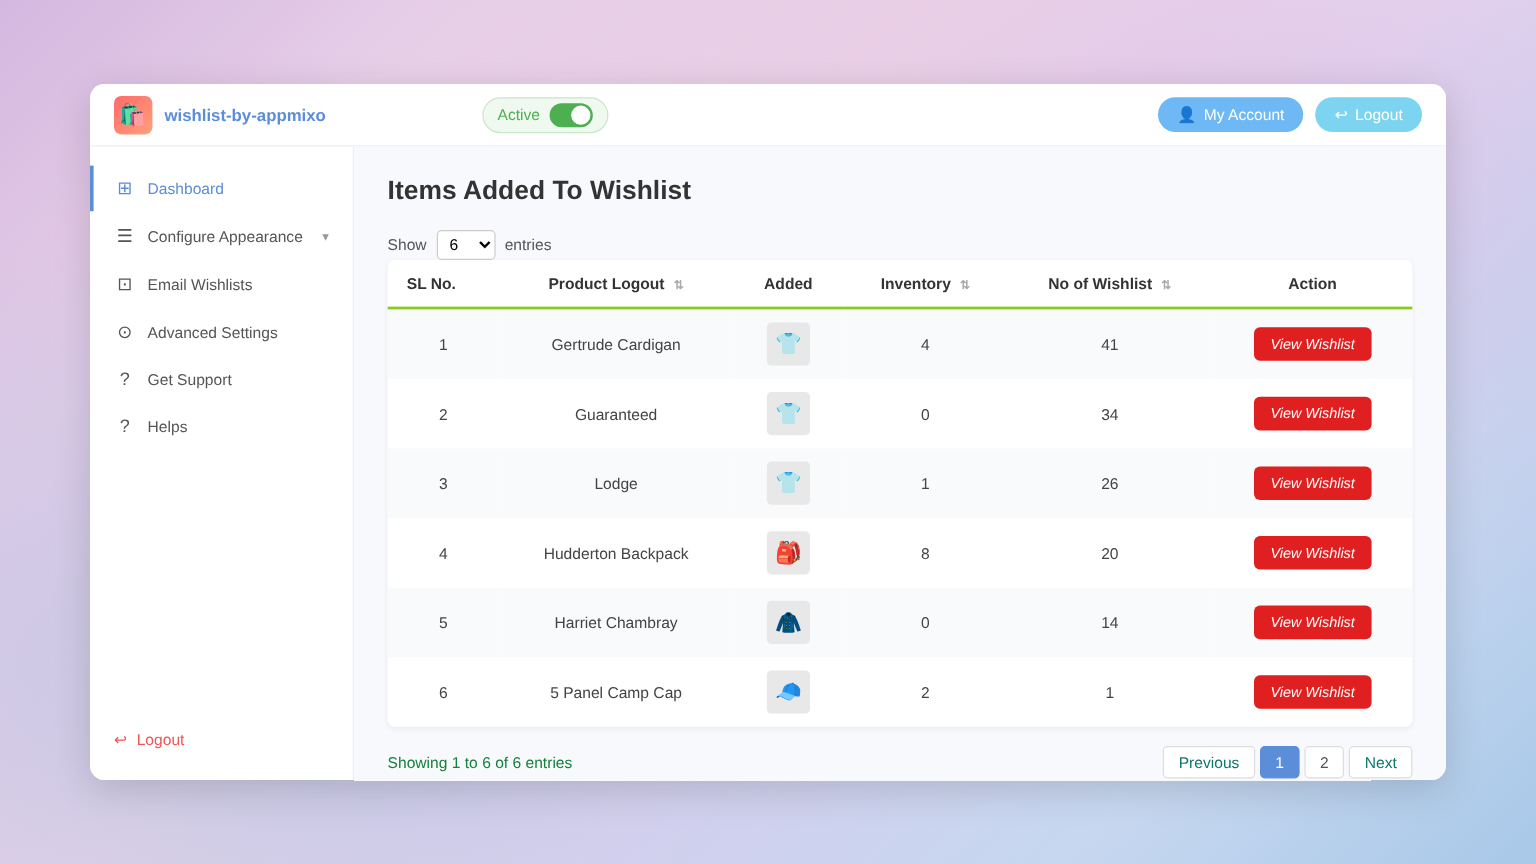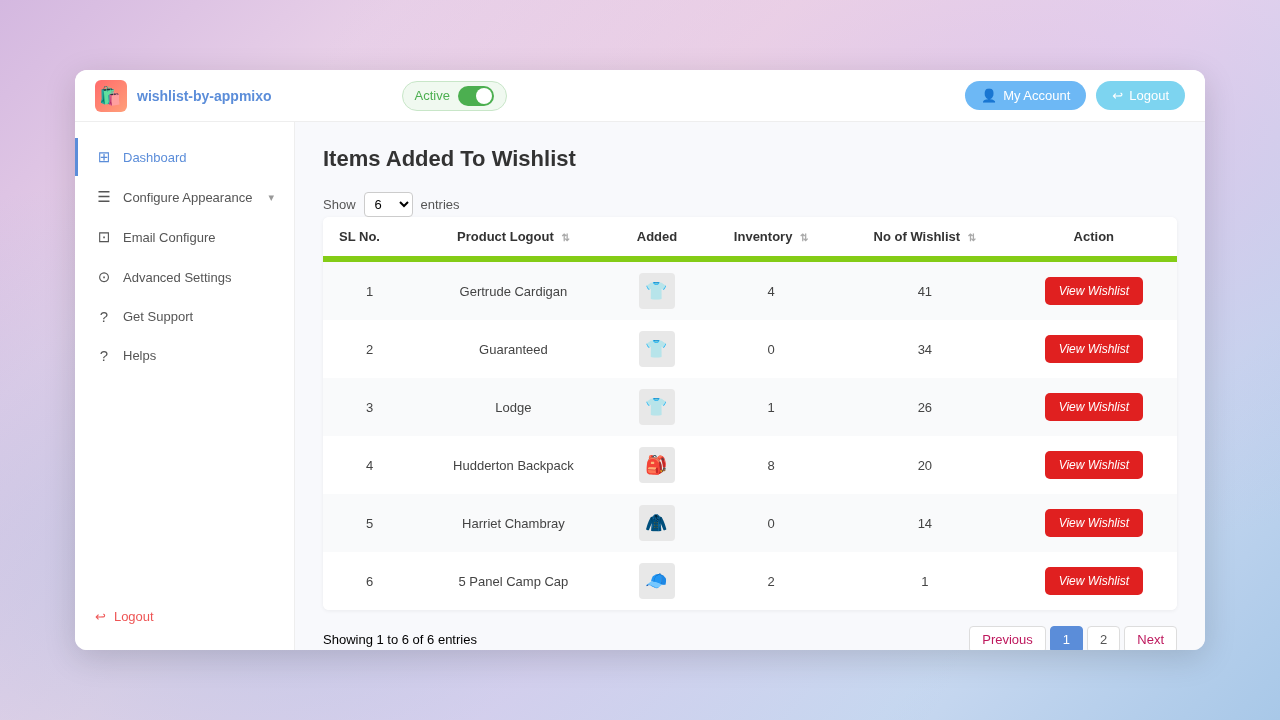--- a/index.html
+++ b/index.html
@@ -235,21 +235,21 @@
     .data-table {
       width: 100%;
       border-collapse: collapse;
       background: white;
       border-radius: 6px;
       overflow: hidden;
       box-shadow: 0 1px 4px rgba(0,0,0,0.06);
     }
     .data-table thead tr {
       background: white;
-      border-bottom: 6px solid #84cc16;
+      border-bottom: 2px solid #84cc16;
     }
     .data-table th {
       padding: 12px 16px;
       text-align: left;
       font-size: 13px;
       font-weight: 600;
       color: #333;
     }
     .data-table th.center {
       text-align: center;
@@ -299,21 +299,21 @@
     }
     
     .table-footer {
       display: flex;
       align-items: center;
       justify-content: space-between;
       margin-top: 16px;
     }
     .showing-text {
       font-size: 13px;
-      color: #000000;
+      color: #15803d;
     }
     .pagination {
       display: flex;
       align-items: center;
       gap: 4px;
     }
     .page-btn {
       padding: 5px 12px;
       border: 1px solid #ddd;
       background: white;
@@ -321,21 +321,21 @@
       cursor: pointer;
       font-size: 13px;
       color: #555;
     }
     .page-btn.active {
       background: #5b8dd9;
       color: white;
       border-color: #5b8dd9;
     }
     .page-btn.prev-next {
-      color: #be185d;
+      color: #0f766e;
       border-color: #ddd;
     }
   </style>
 </head>
 <body>
 
 <div class="app-window">
 
   <div class="top-bar">
     <div class="top-bar-left">
@@ -366,21 +366,21 @@
           <span class="sidebar-item-icon">⊞</span>
           <span class="sidebar-item-label">Dashboard</span>
         </div>
         <div class="sidebar-item">
           <span class="sidebar-item-icon">☰</span>
           <span class="sidebar-item-label">Configure Appearance</span>
           <span class="sidebar-chevron">▾</span>
         </div>
         <div class="sidebar-item">
           <span class="sidebar-item-icon">⊡</span>
-          <span class="sidebar-item-label">Email Configure</span>
+          <span class="sidebar-item-label">Email Wishlists</span>
         </div>
         <div class="sidebar-item">
           <span class="sidebar-item-icon">⊙</span>
           <span class="sidebar-item-label">Advanced Settings</span>
         </div>
         <div class="sidebar-item">
           <span class="sidebar-item-icon">?</span>
           <span class="sidebar-item-label">Get Support</span>
         </div>
         <div class="sidebar-item">

